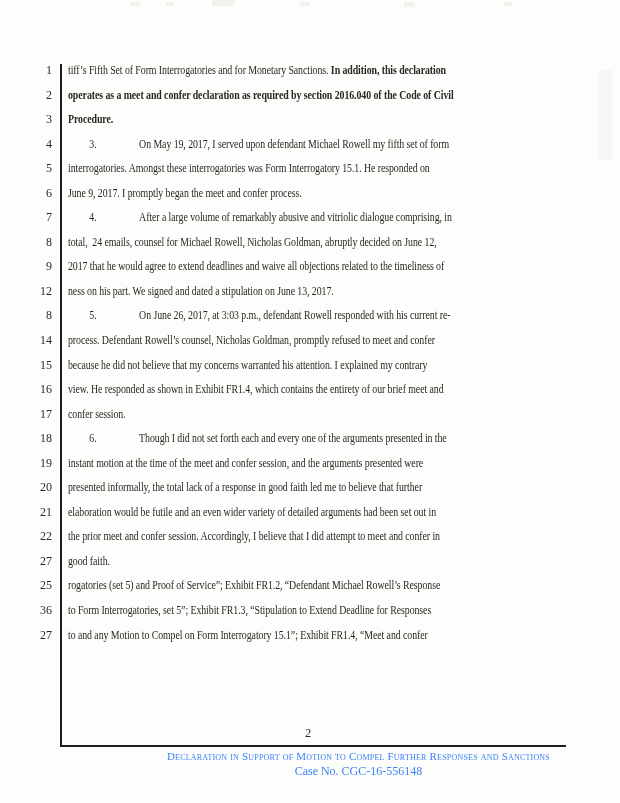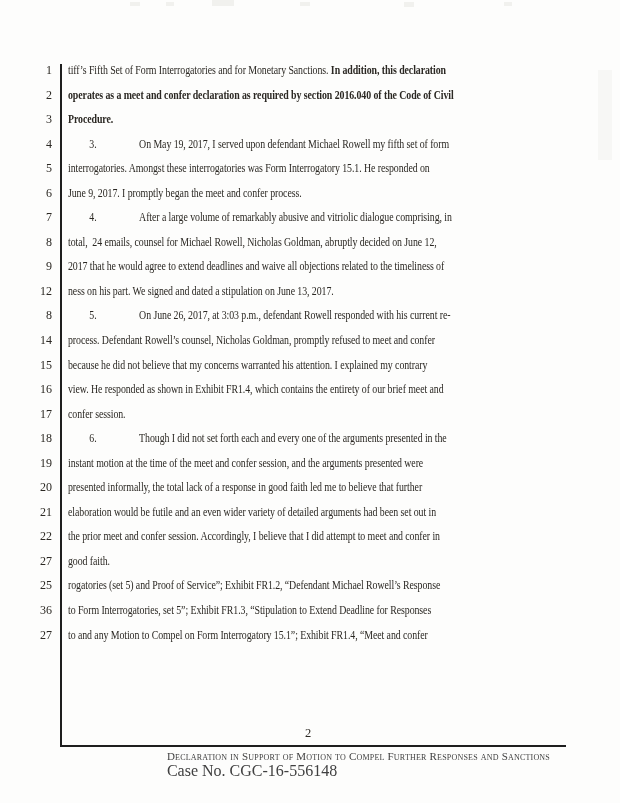--- a/index.html
+++ b/index.html
@@ -54,31 +54,31 @@
     position: absolute;
     left: 68px; top: 721px;
     width: 480px;
     text-align: center;
     font-size: 12.5px;
     line-height: 24px;
   }
   .footer {
     position: absolute;
     right: 70px; top: 750px;
-    text-align: left;
-    color: #404040;
+    text-align: center;
+    color: #3b82f6;
   }
   .footer-title {
     font-variant: small-caps;
     font-size: 11px;
     letter-spacing: 0.2px;
     line-height: 13px;
   }
   .footer-case {
-    font-size: 16px;
+    font-size: 12px;
     line-height: 14px;
     margin-top: 1px;
   }
 </style>
 </head>
 <body>
 
 <div class="page">
 
   <span class="speck" style="left:130px; top:2px;  width:10px; height:4px;"></span>

